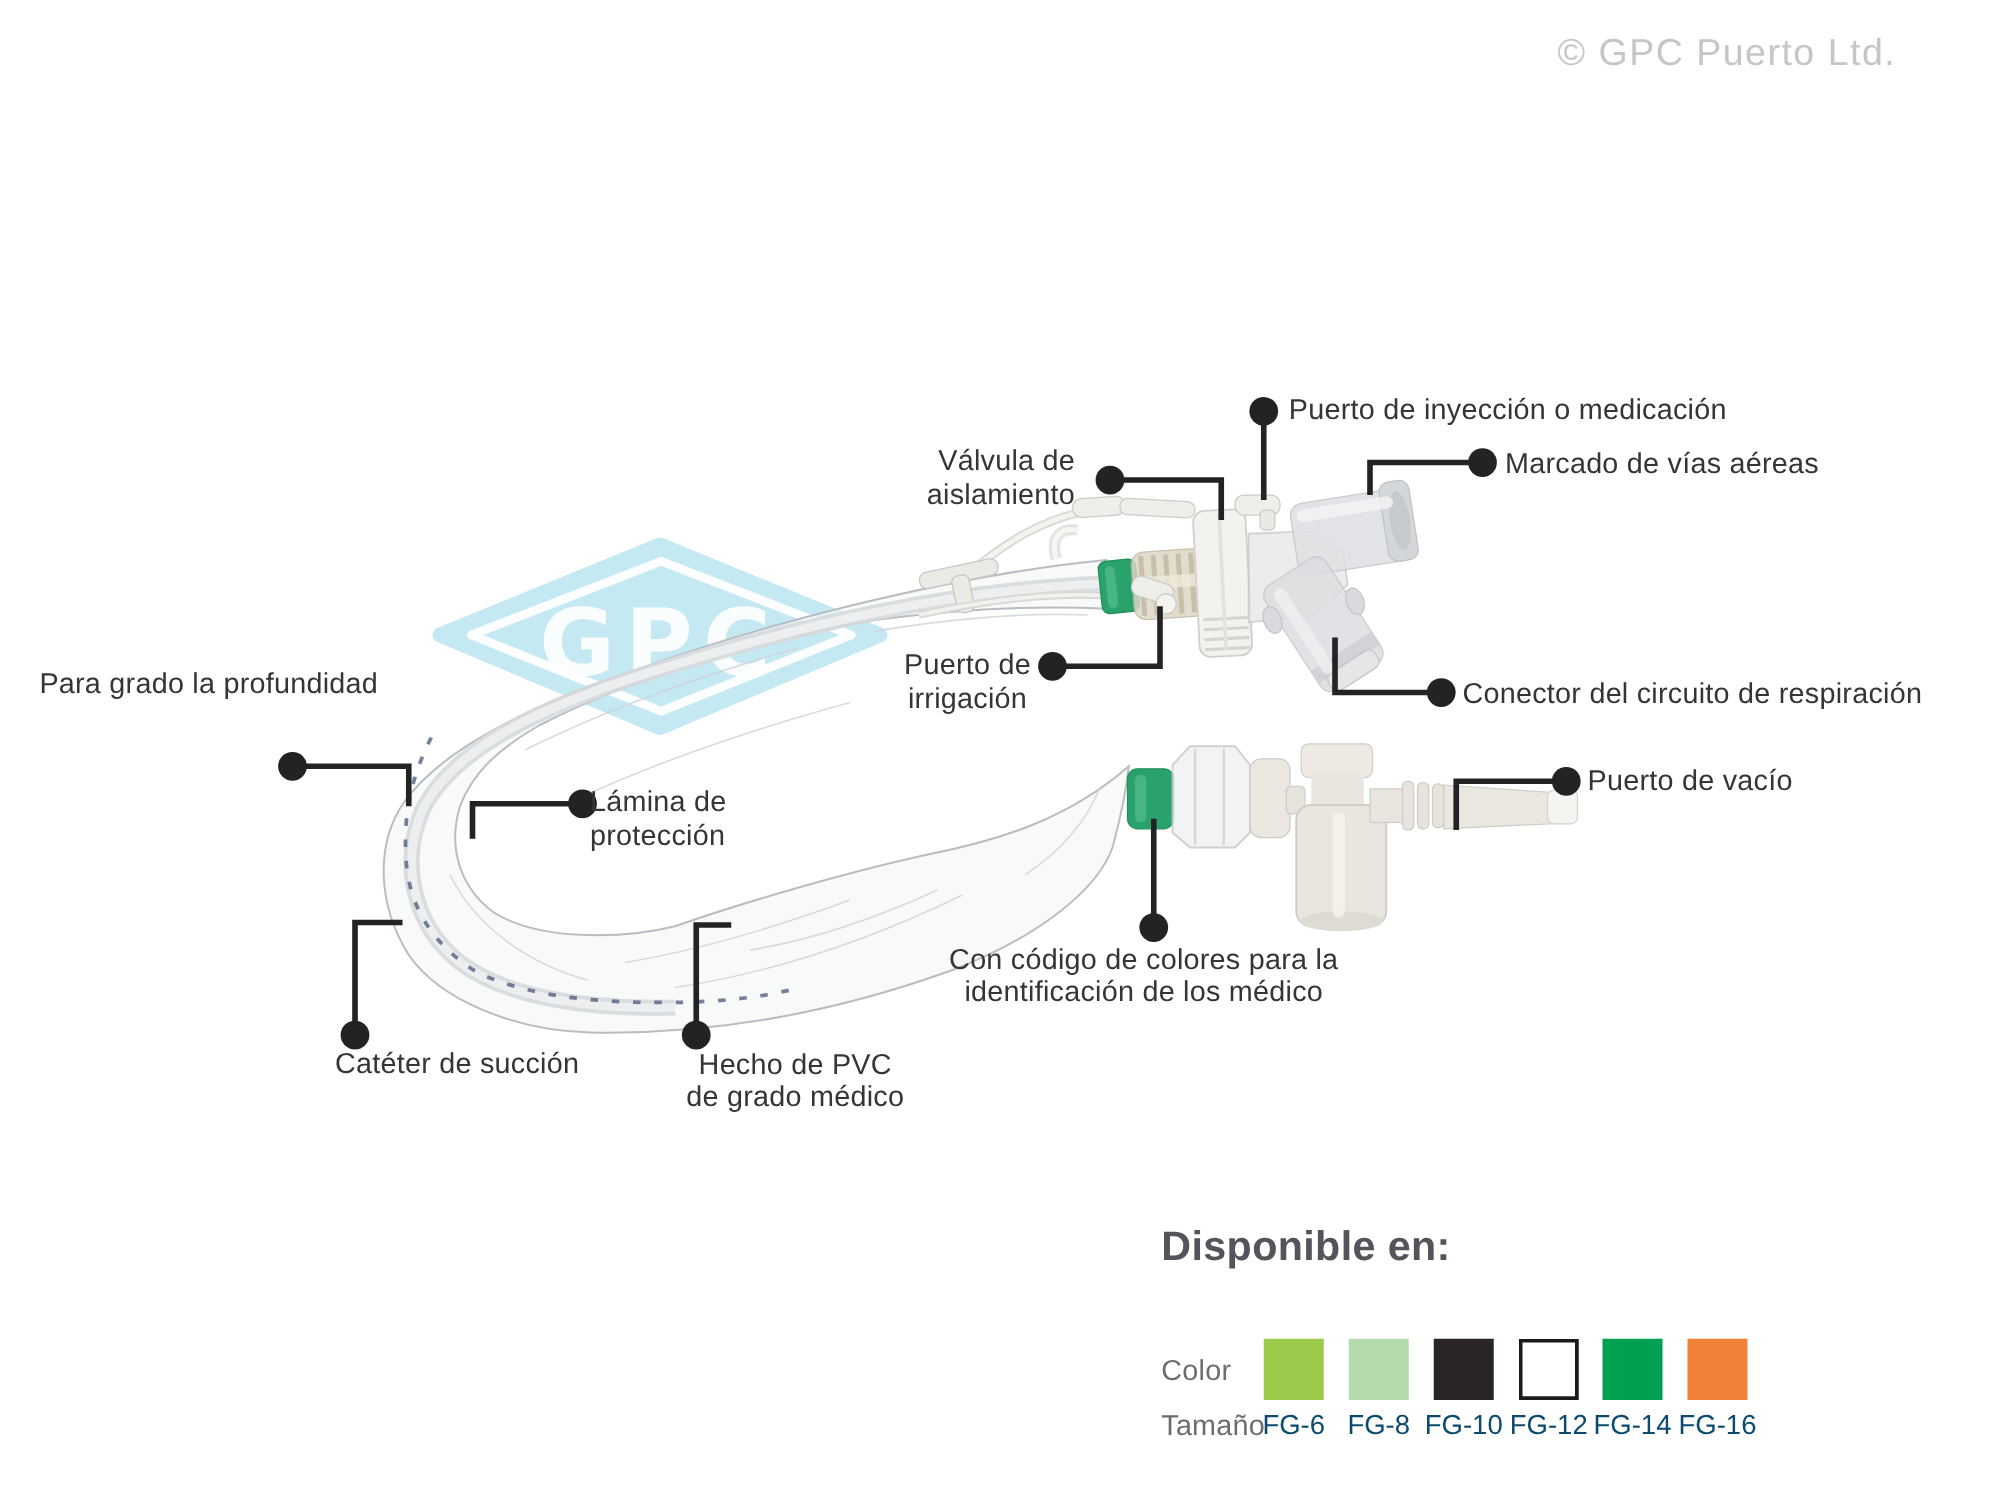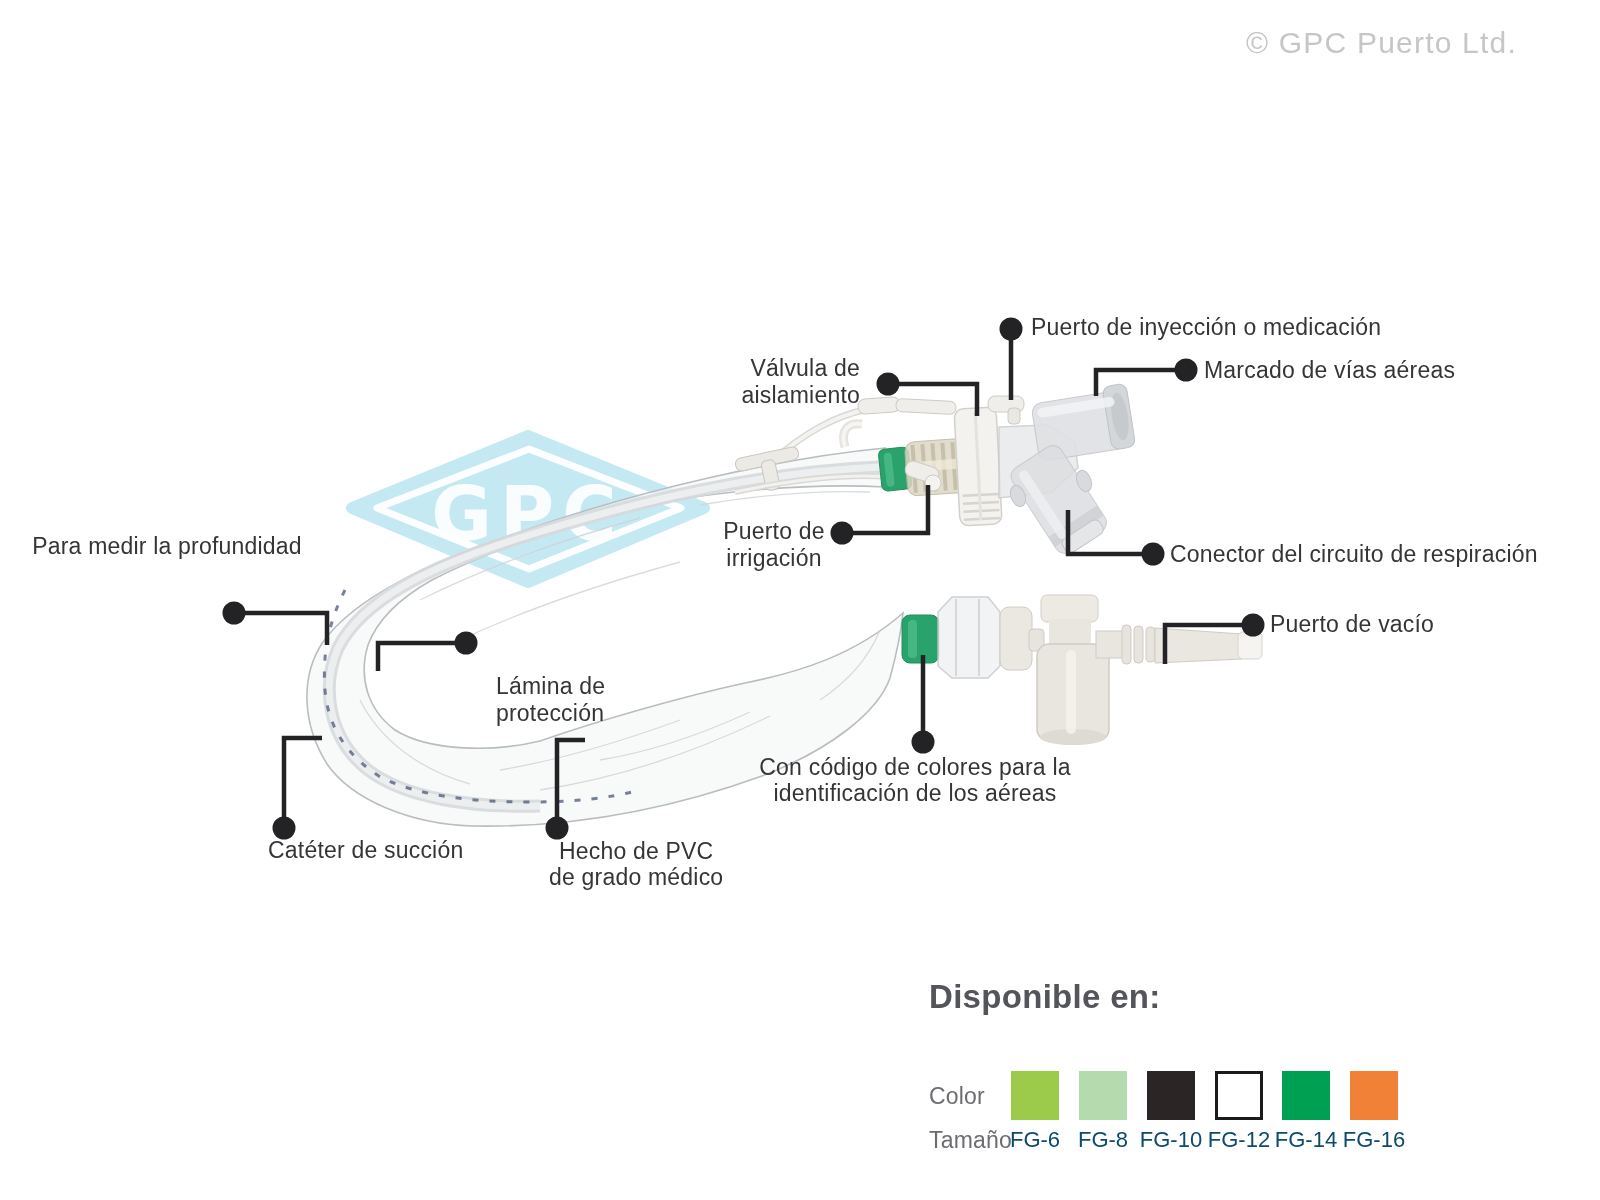--- a/index.html
+++ b/index.html
@@ -24,21 +24,21 @@
   .lbl.center{text-align:center;}
   .lbl.right{text-align:right;}
 
   #lbl-inyeccion   {left:1031px; top:314px;}
   #lbl-vias        {left:1204px; top:357px;}
   #lbl-valvula     {left:655px;  top:355px; width:205px;}
   #lbl-irrigacion  {left:704px;  top:518px; width:140px;}
   #lbl-respiracion {left:1170px; top:541px;}
   #lbl-vacio       {left:1270px; top:611px;}
   #lbl-marcado     {left:8px;    top:532px; width:318px; line-height:29px;}
-  #lbl-lamina      {left:496px;  top:628px;margin-top:45px;}
+  #lbl-lamina      {left:472px;  top:628px;}
   #lbl-cateter     {left:268px;  top:837px;}
   #lbl-pvc         {left:549px;  top:838px; line-height:26px;text-align:center;}
   #lbl-codigo      {left:737px;  top:754px; width:356px; line-height:26px;}
 
   
   #watermark{
     position:absolute; left:1246px; top:26px;
     font-size:30px; color:#c6c6c6; letter-spacing:1.2px; white-space:nowrap;
   }
 
@@ -270,36 +270,36 @@
     <span>Puerto de</span>
     <span>irrigación</span>
   </div>
   <div class="lbl" id="lbl-respiracion">
     <span>Conector del circuito de respiración</span>
   </div>
   <div class="lbl" id="lbl-vacio">
     <span>Puerto de vacío</span>
   </div>
   <div class="lbl center" id="lbl-marcado">
-    <span>Para medir la profundidad</span>
+    <span>Para grado la profundidad</span>
   </div>
   <div class="lbl" id="lbl-lamina">
     <span>Lámina de</span>
     <span>protección</span>
   </div>
   <div class="lbl" id="lbl-cateter">
     <span>Catéter de succión</span>
   </div>
   <div class="lbl" id="lbl-pvc">
     <span>Hecho de PVC</span>
     <span>de grado médico</span>
   </div>
   <div class="lbl center" id="lbl-codigo">
     <span>Con código de colores para la</span>
-    <span>identificación de los aéreas</span>
+    <span>identificación de los médico</span>
   </div>
 
   <div id="avail-title">Disponible en:</div>
   <div class="row-label" id="color-label">Color</div>
   <div class="row-label" id="tamano-label">Tamaño</div>
 
   <div class="swatch" style="left: 1011px; background: rgb(156, 203, 76);"></div>
   <div class="swatch" style="left: 1079px; background: rgb(181, 218, 174);"></div>
   <div class="swatch" style="left: 1147px; background: rgb(43, 37, 37);"></div>
   <div class="swatch" style="left: 1215px; background: rgb(255, 255, 255); box-shadow: rgb(27, 27, 27) 0px 0px 0px 3px inset;"></div>

